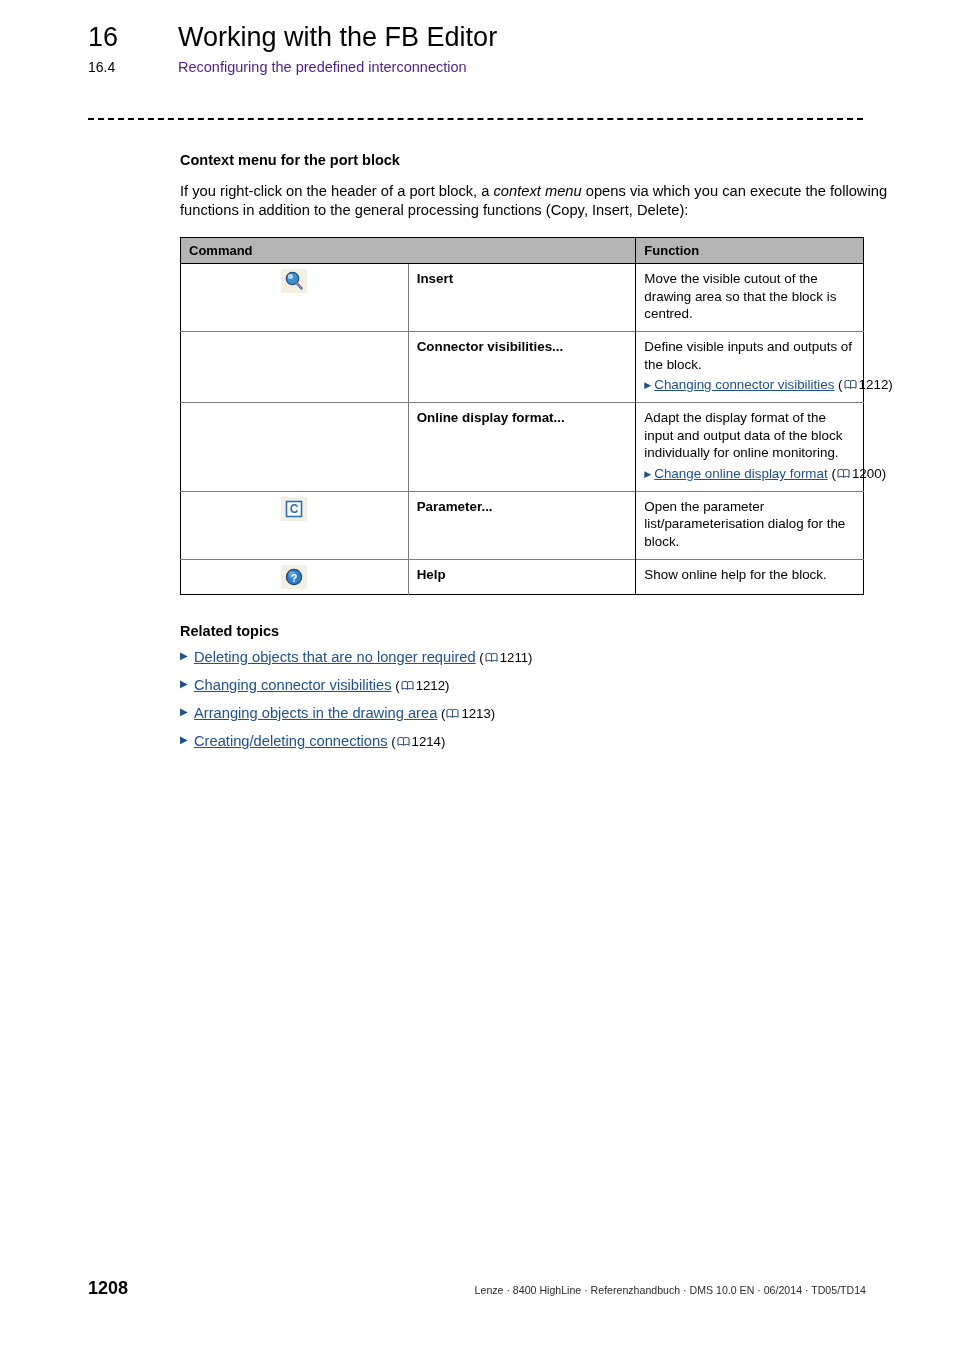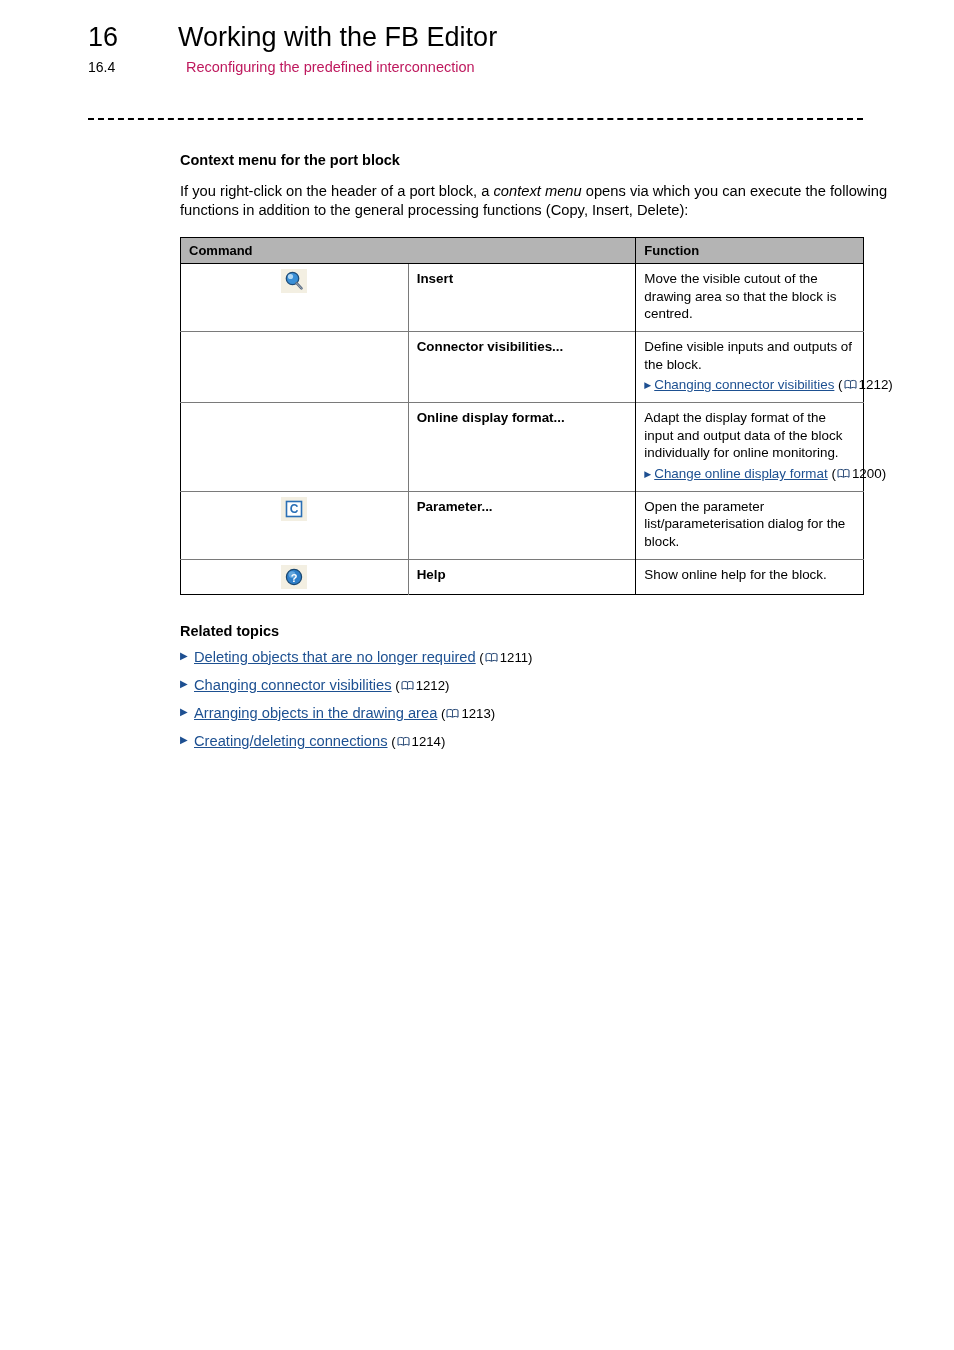--- a/index.html
+++ b/index.html
@@ -49,22 +49,21 @@
     margin-top: 6px;
   }
   .hdr-secnum {
     font-size: 14px;
     width: 90px;
     flex: 0 0 90px;
     color: #000;
   }
   .hdr-sectitle {
     font-size: 14.5px;
-    color: #be185d;
-    margin-left: 8px;
+    color: #4c1d95;
   }
 
   
   .dashed-rule {
     position: absolute;
     left: 88px;
     top: 118px;
     width: 775px;
     height: 0;
     border-top: 2px dashed #000;
@@ -364,14 +363,18 @@
       <li>
         <span class="arrow">▶</span><a href="#" class="doclink">Creating/deleting connections</a><span class="pgref"> (<span class="bookicon"><svg width="13" height="11" viewBox="0 0 13 11">
                 <path d="M1 2.2c1.6-1 3.6-1 5.5 0 1.9-1 3.9-1 5.5 0v7c-1.6-1-3.6-1-5.5 0-1.9-1-3.9-1-5.5 0z" fill="none" stroke="#1d3f6e" stroke-width="1"></path>
                 <line x1="6.5" y1="2.2" x2="6.5" y2="9.2" stroke="#1d3f6e" stroke-width="0.9"></line>
               </svg></span><span>1214</span>)</span>
       </li>
     </ul>
 
   </div>
 
+  <div class="footer">
+    <div class="pagenum">1208</div>
+    <div class="imprint">Lenze · 8400 HighLine · Referenzhandbuch · DMS 10.0 EN · 06/2014 · TD05/TD14</div>
+  </div>
 
 </div>
 
 </body></html>

